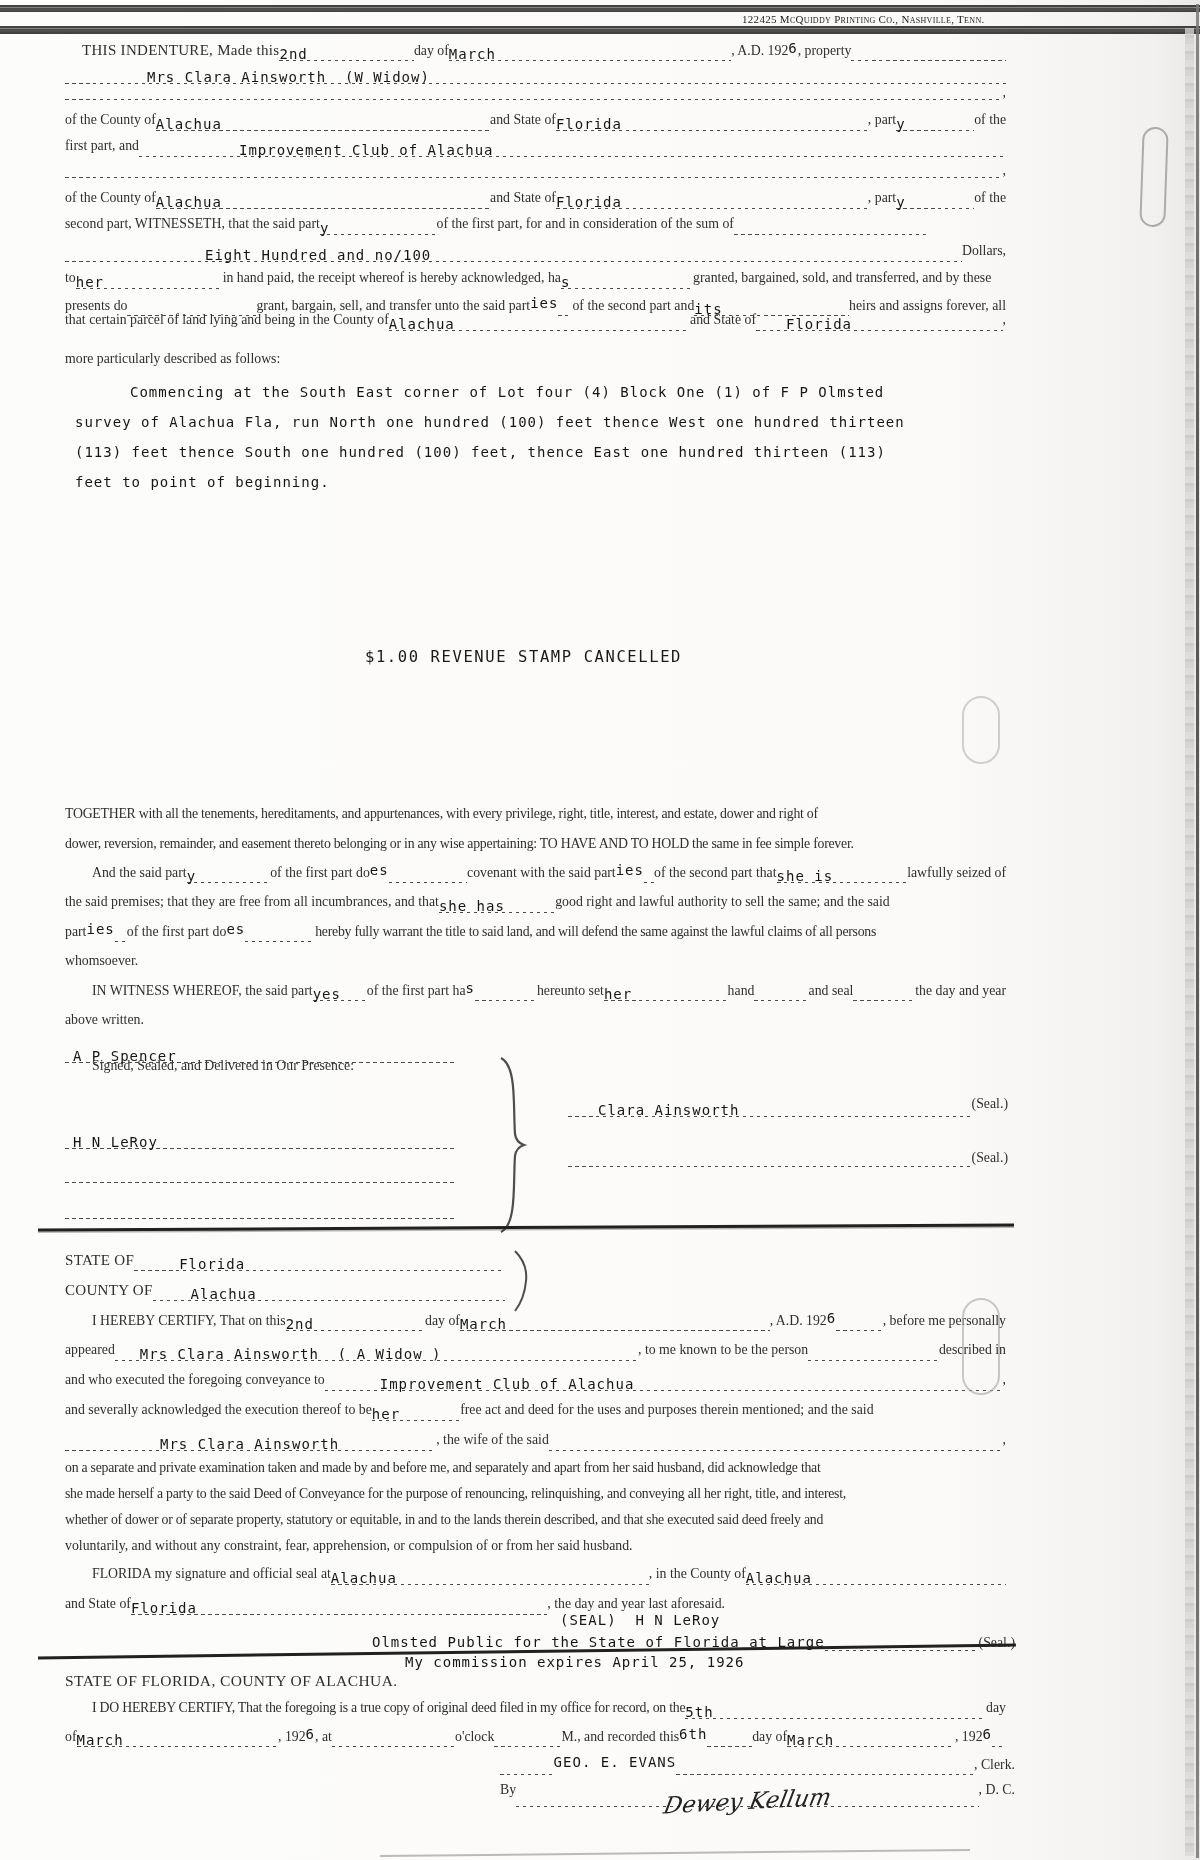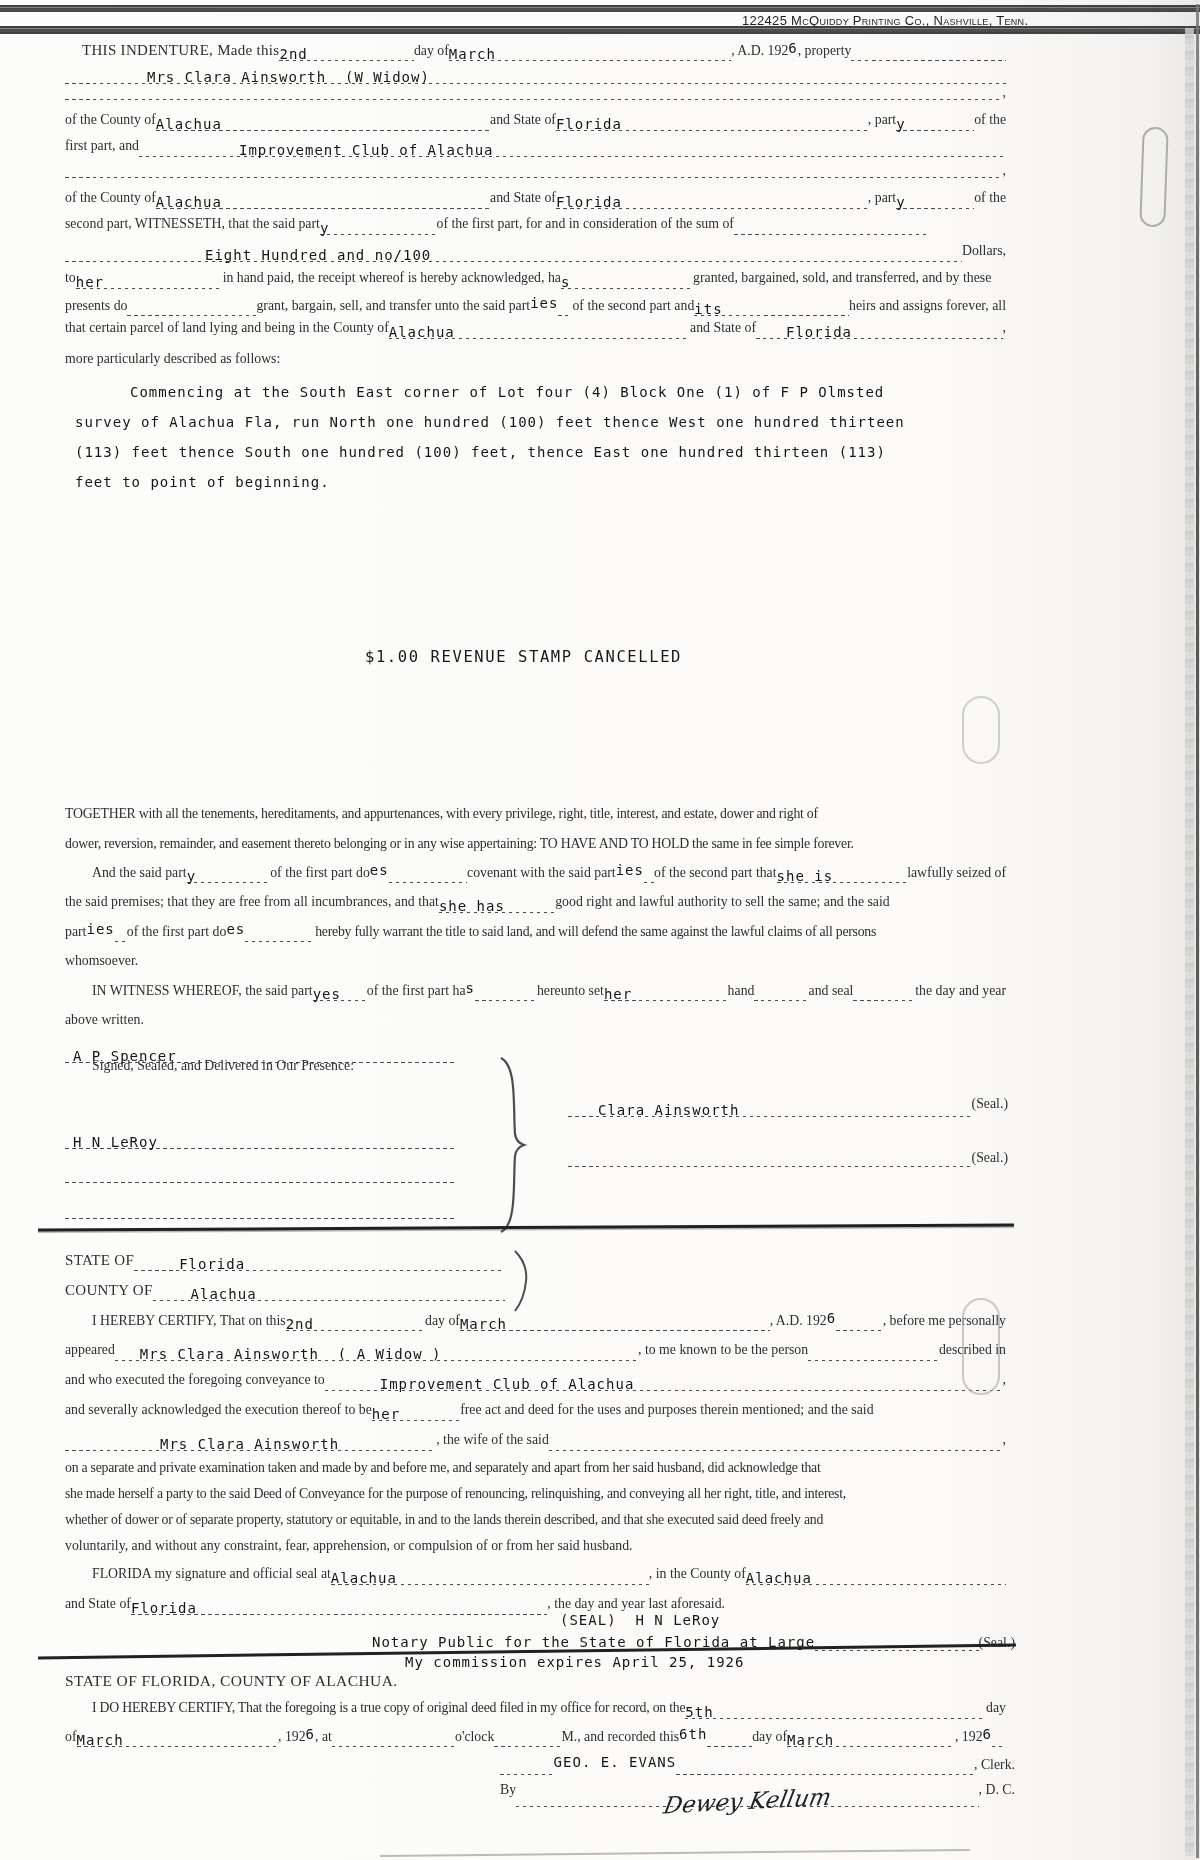--- a/index.html
+++ b/index.html
@@ -17,22 +17,22 @@
   .fl { flex:1 1 auto; align-self:flex-end; height:1.15em; display:flex; align-items:flex-end;
     background-image:repeating-linear-gradient(90deg,#4a4a4a 0 3.5px,transparent 3.5px 7px);
     background-size:100% 1.4px; background-repeat:no-repeat; background-position:0 calc(100% - 3px); }
   .fl > .t { transform:translateY(-2.5px); }
   .fl.c { }
   .tline { position:absolute; white-space:pre; font-family:"DejaVu Sans Mono",monospace;
     font-size:14px; letter-spacing:1px; color:#151515; }
   .stamp { font-size:15.5px; letter-spacing:1.6px; color:#191919; }
   .band { position:absolute; left:0; width:1200px; opacity:.9;
     background:repeating-linear-gradient(180deg,#2d2d2d 0 2px,#757575 2px 3px,#3a3a3a 3px 6px); }
-  .imprint { position:absolute; font-size:13px; letter-spacing:.3px; color:#1d1d1d;
-    font-family:Liberation Sans, sans-serif; font-variant:small-caps; }
+  .imprint { position:absolute; font-size:11px; letter-spacing:.3px; color:#1d1d1d;
+    font-family:Liberation Serif, serif; font-variant:small-caps; }
   .rule { position:absolute; background:#212121; }
   .mark { position:absolute; border:2px solid #9a9a98; background:transparent; }
   .edge-strip { position:absolute; right:6px; top:28px; width:9px; height:1828px; opacity:.75;
     background:repeating-linear-gradient(180deg,#d9d8d6 0 7px,#c3c2c0 7px 10px,#cfcecb 10px 16px); }
   .edge-line { position:absolute; right:1px; top:4px; width:3px; height:1854px; opacity:.85;
     background:linear-gradient(180deg,#7a7a7a,#3d3d3d 25%,#474747 75%,#787878); }
   .sig { font-family:"DejaVu Serif",serif; font-style:italic; font-size:23px; color:#222;
     transform:rotate(-3deg) skewX(-14deg); margin:0 auto; line-height:18px; }
   .scan-art { position:absolute; background:#8f8f8d; opacity:.6; }
   svg.brace { position:absolute; }
@@ -75,21 +75,21 @@
   </div>
   <div class="line" style="left:65px;top:243px;width:941px">
     <span class="fl"><span class="t" style="margin-left:140px">Eight Hundred and no/100</span></span><span class="p">Dollars,</span>
   </div>
   <div class="line" style="left:65px;top:270px;width:941px">
     <span class="p">to</span><span class="fl c" style="flex:.5"><span class="t">her</span></span><span class="p">in hand paid, the receipt whereof is hereby acknowledged, ha</span><span class="fl c" style="flex:.45"><span class="t">s</span></span><span class="p">granted, bargained, sold, and transferred, and by these</span>
   </div>
   <div class="line" style="left:65px;top:297px;width:941px">
     <span class="p">presents do</span><span class="fl" style="flex:.5"></span><span class="p">grant, bargain, sell, and transfer unto the said part</span><span class="t r">ies</span><span class="fl" style="flex:0 0 14px"></span><span class="p">of the second part and</span><span class="fl c" style="flex:.6"><span class="t">its</span></span><span class="p">heirs and assigns forever, all</span>
   </div>
-  <div class="line" style="left:65px;top:320px;width:941px">
+  <div class="line" style="left:65px;top:312px;width:941px">
     <span class="p">that certain parcel of land lying and being in the County of</span><span class="fl c" style="flex:1.1"><span class="t">Alachua</span></span><span class="p">and State of</span><span class="fl" style="flex:.9"><span class="t" style="margin-left:30px">Florida</span></span><span class="p">,</span>
   </div>
   <div class="line" style="left:65px;top:351px;width:600px">
     <span class="p">more particularly described as follows:</span>
   </div>
 
   <div class="tline" style="left:130px;top:384px">Commencing at the South East corner of Lot four (4) Block One (1) of F P Olmsted</div>
   <div class="tline" style="left:75px;top:414px">survey of Alachua Fla, run North one hundred (100) feet thence West one hundred thirteen</div>
   <div class="tline" style="left:75px;top:444px">(113) feet thence South one hundred (100) feet, thence East one hundred thirteen (113)</div>
   <div class="tline" style="left:75px;top:474px">feet to point of beginning.</div>
@@ -157,21 +157,21 @@
   <div class="line" style="left:65px;top:1486px;width:941px"><span class="p tight">she made herself a party to the said Deed of Conveyance for the purpose of renouncing, relinquishing, and conveying all her right, title, and interest,</span></div>
   <div class="line" style="left:65px;top:1538px;width:700px"><span class="p">voluntarily, and without any constraint, fear, apprehension, or compulsion of or from her said husband.</span></div>
   <div class="line" style="left:92px;top:1566px;width:914px">
     <span class="p">FLORIDA my signature and official seal at</span><span class="fl c" style="flex:1.1"><span class="t">Alachua</span></span><span class="p">, in the County of</span><span class="fl c" style="flex:.9"><span class="t">Alachua</span></span>
   </div>
   <div class="line" style="left:65px;top:1596px;width:660px">
     <span class="p">and State of</span><span class="fl c" style="flex:1"><span class="t">Florida</span></span><span class="p">, the day and year last aforesaid.</span>
   </div>
   <div class="tline" style="left:560px;top:1612px">(SEAL)  H N LeRoy</div>
   <div class="line" style="left:372px;top:1634px;width:643px;height:20px">
-    <span class="t">Notary Public for the State of Florida at Large</span><span class="fl" style="flex:1"></span><span class="p">(Seal.)</span>
+    <span class="t">Olmsted Public for the State of Florida at Large</span><span class="fl" style="flex:1"></span><span class="p">(Seal.)</span>
   </div>
   <div class="tline" style="left:405px;top:1654px">My commission expires April 25, 1926</div>
   <div class="rule" style="left:38px;top:1650px;width:978px;height:2.5px;transform:rotate(-0.75deg)"></div>
 
   <div class="line" style="left:65px;top:1672px;width:520px"><span class="p big">STATE OF FLORIDA, COUNTY OF ALACHUA.</span></div>
   <div class="line" style="left:92px;top:1700px;width:914px">
     <span class="p tight">I DO HEREBY CERTIFY, That the foregoing is a true copy of original deed filed in my office for record, on the</span><span class="fl c" style="flex:1"><span class="t">5th</span></span><span class="p">day</span>
   </div>
   <div class="line" style="left:65px;top:1728px;width:941px">
     <span class="p">of</span><span class="fl c" style="flex:.9"><span class="t">March</span></span><span class="p">, 192</span><span class="t r">6</span><span class="p">, at</span><span class="fl" style="flex:.55"></span><span class="p">o'clock</span><span class="fl" style="flex:.3"></span><span class="p">M., and recorded this</span><span class="t r">6th</span><span class="fl" style="flex:.2"></span><span class="p">day of</span><span class="fl c" style="flex:.75"><span class="t">March</span></span><span class="p">, 192</span><span class="t r">6</span><span class="fl" style="flex:0 0 14px"></span>

